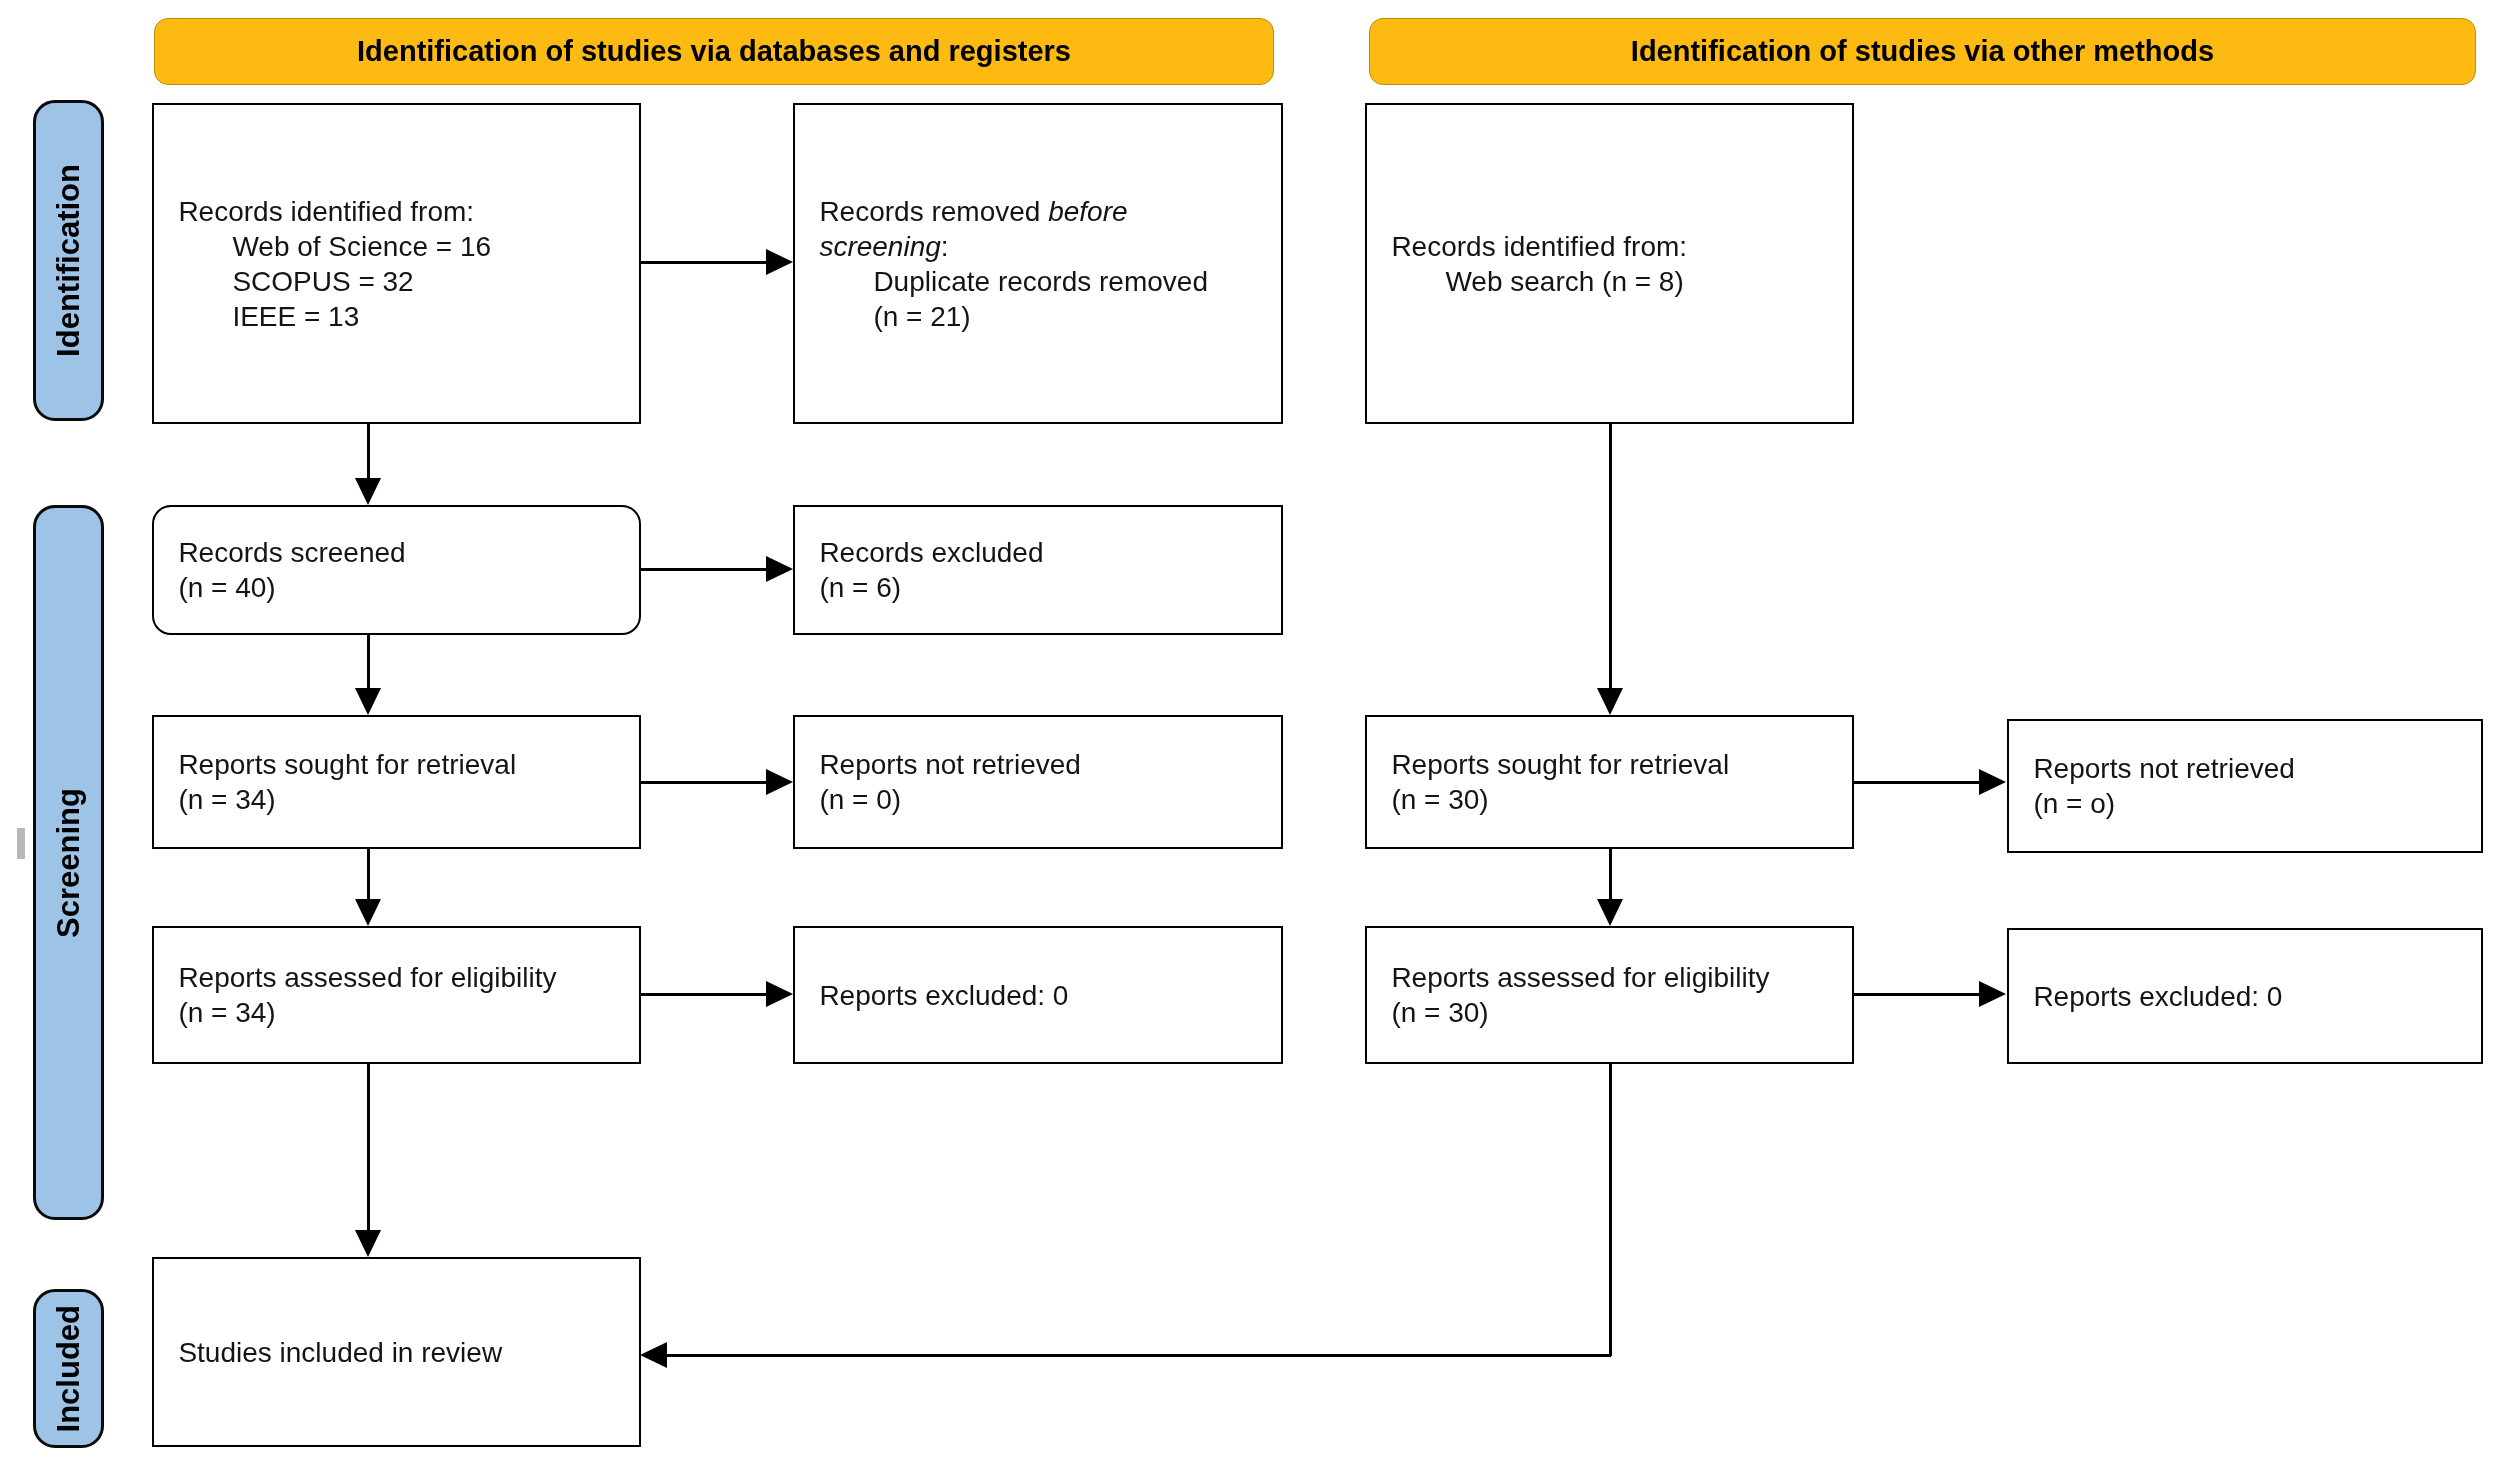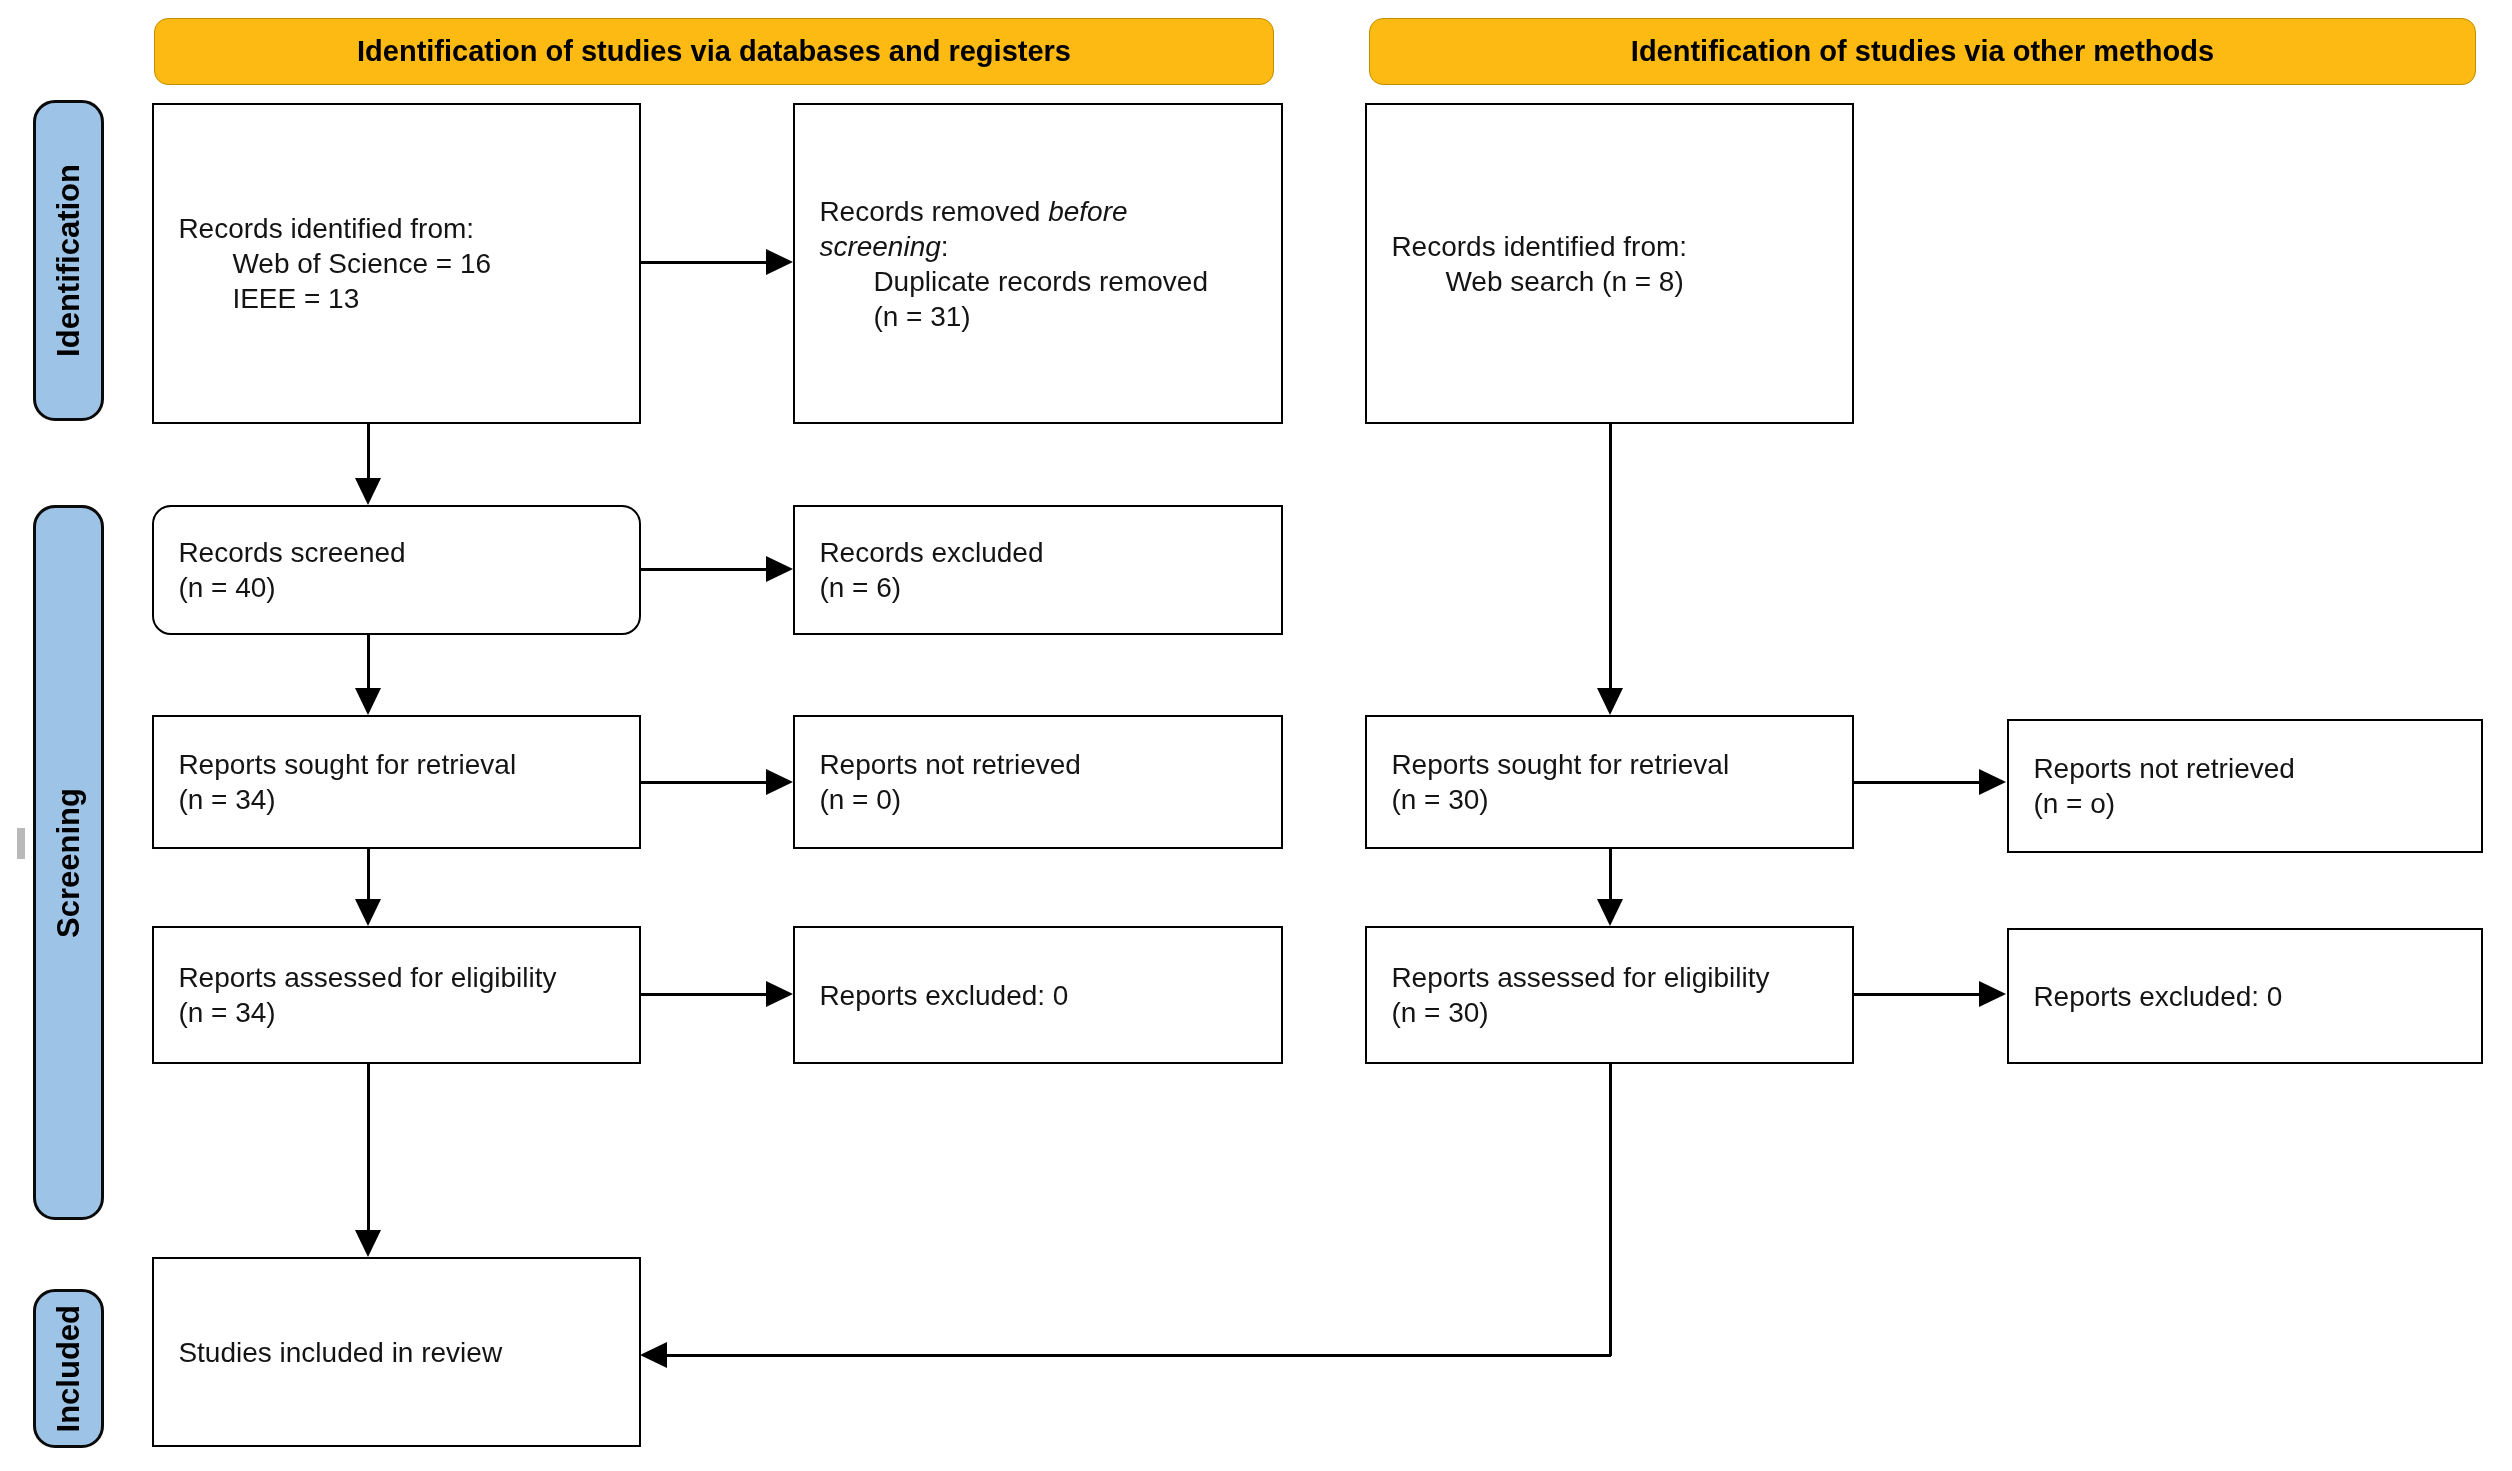--- a/index.html
+++ b/index.html
@@ -90,27 +90,28 @@
   <div class="stage" id="stage-screening">
     <span>Screening</span>
   </div>
   <div class="stage" id="stage-included">
     <span>Included</span>
   </div>
 
   <div class="box" id="box-a1">
       <div class="line"><span>Records identified from:</span></div>
       <div class="line indent"><span>Web of Science = 16</span></div>
+      <div class="line indent"><span>SCOPUS = 32</span></div>
       <div class="line indent"><span>IEEE = 13</span></div>
     </div>
   <div class="box" id="box-b1">
       <div class="line"><span>Records removed </span><span class="it">before</span></div>
       <div class="line"><span class="it">screening</span><span>:</span></div>
       <div class="line indent"><span>Duplicate records removed</span></div>
-      <div class="line indent"><span>(n = 31)</span></div>
+      <div class="line indent"><span>(n = 21)</span></div>
     </div>
   <div class="box" id="box-c1">
       <div class="line"><span>Records identified from:</span></div>
       <div class="line indent"><span>Web search (n = 8)</span></div>
     </div>
 
   <div class="box" id="box-a2">
       <div class="line"><span>Records screened</span></div>
       <div class="line"><span>(n = 40)</span></div>
     </div>

